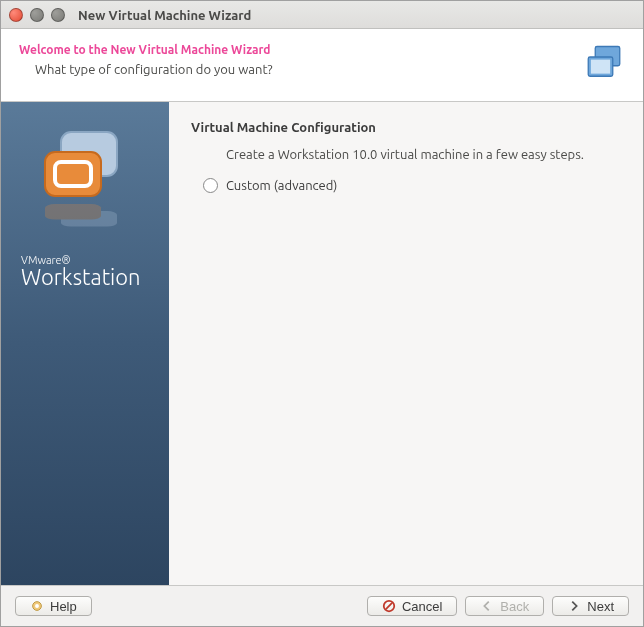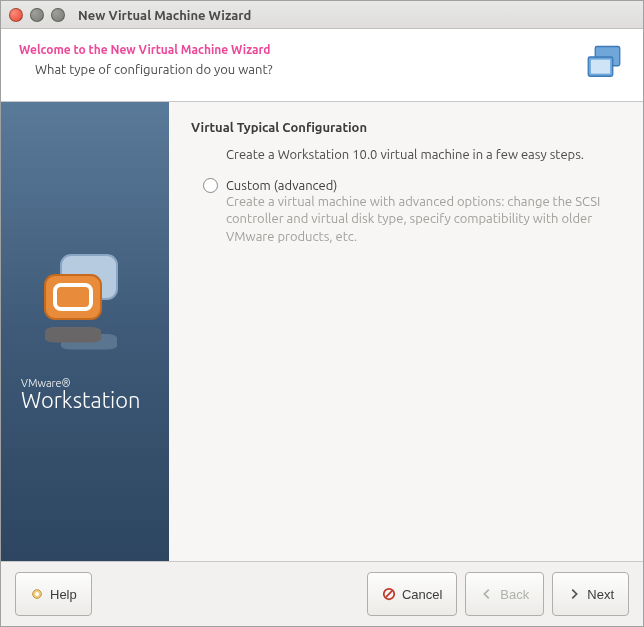--- a/index.html
+++ b/index.html
@@ -51,21 +51,21 @@
 .body {
   flex: 1;
   display: flex;
   background: #f7f6f5;
 }
 .sidebar {
   width: 168px;
   background: linear-gradient(to bottom, #5a7a99 0%, #3e5a78 50%, #2d4560 100%);
   display: flex;
   flex-direction: column;
-  justify-content: center;
+  justify-content: flex-start;
   align-items: center;
   padding: 28px 0 26px 0;
   gap: 14px;
 }
 .logo-box { width: 100px; height: 110px; position: relative; }
 .brand { color: #fff; text-align: left; padding-left: 20px; width: 100%; }
 .brand-small { font-size: 11px; font-weight: 300; }
 .brand-big { font-size: 22px; font-weight: 300; margin-top: -2px; }
 .content {
   flex: 1;
@@ -89,21 +89,21 @@
 .option-desc.muted { color: #a0a09c; }
 .footer {
   border-top: 1px solid #c8c8c6;
   padding: 10px 14px;
   display: flex;
   align-items: center;
   justify-content: space-between;
   background: #f2f1f0;
 }
 .btn {
-  height: 44px;
+  height: 20px;
   padding: 0 14px;
   border: 1px solid #b0afac;
   border-radius: 4px;
   background: linear-gradient(to bottom, #fdfdfc, #ecebe8);
   font-size: 13px;
   color: #3c3c3c;
   display: inline-flex;
   align-items: center;
   gap: 6px;
   cursor: pointer;
@@ -156,32 +156,31 @@
           </g>
         </svg>
       </div>
       <div class="brand">
         <div class="brand-small">VMware®</div>
         <div class="brand-big">Workstation</div>
       </div>
     </div>
 
     <div class="content">
-      <h2>Virtual Typical Configuration</h2>
+      <h2>Virtual Machine Configuration</h2>
 
       <div class="option">
         <div class="option-desc">Create a Workstation 10.0 virtual machine in a few easy steps.</div>
       </div>
 
       <div class="option">
         <div class="option-head">
           <span class="radio"></span>
           <span class="option-label">Custom (advanced)</span>
         </div>
-        <div class="option-desc muted">Create a virtual machine with advanced options: change the SCSI controller and virtual disk type, specify compatibility with older VMware products, etc.</div>
       </div>
     </div>
   </div>
 
   <div class="footer">
     <button class="btn">
       <span class="icon-sm">
         <svg viewBox="0 0 16 16">
             <circle cx="8" cy="8" r="5" fill="#f0c97a" stroke="#b89036"></circle>
             <circle cx="8" cy="8" r="2.2" fill="#fff"></circle>

